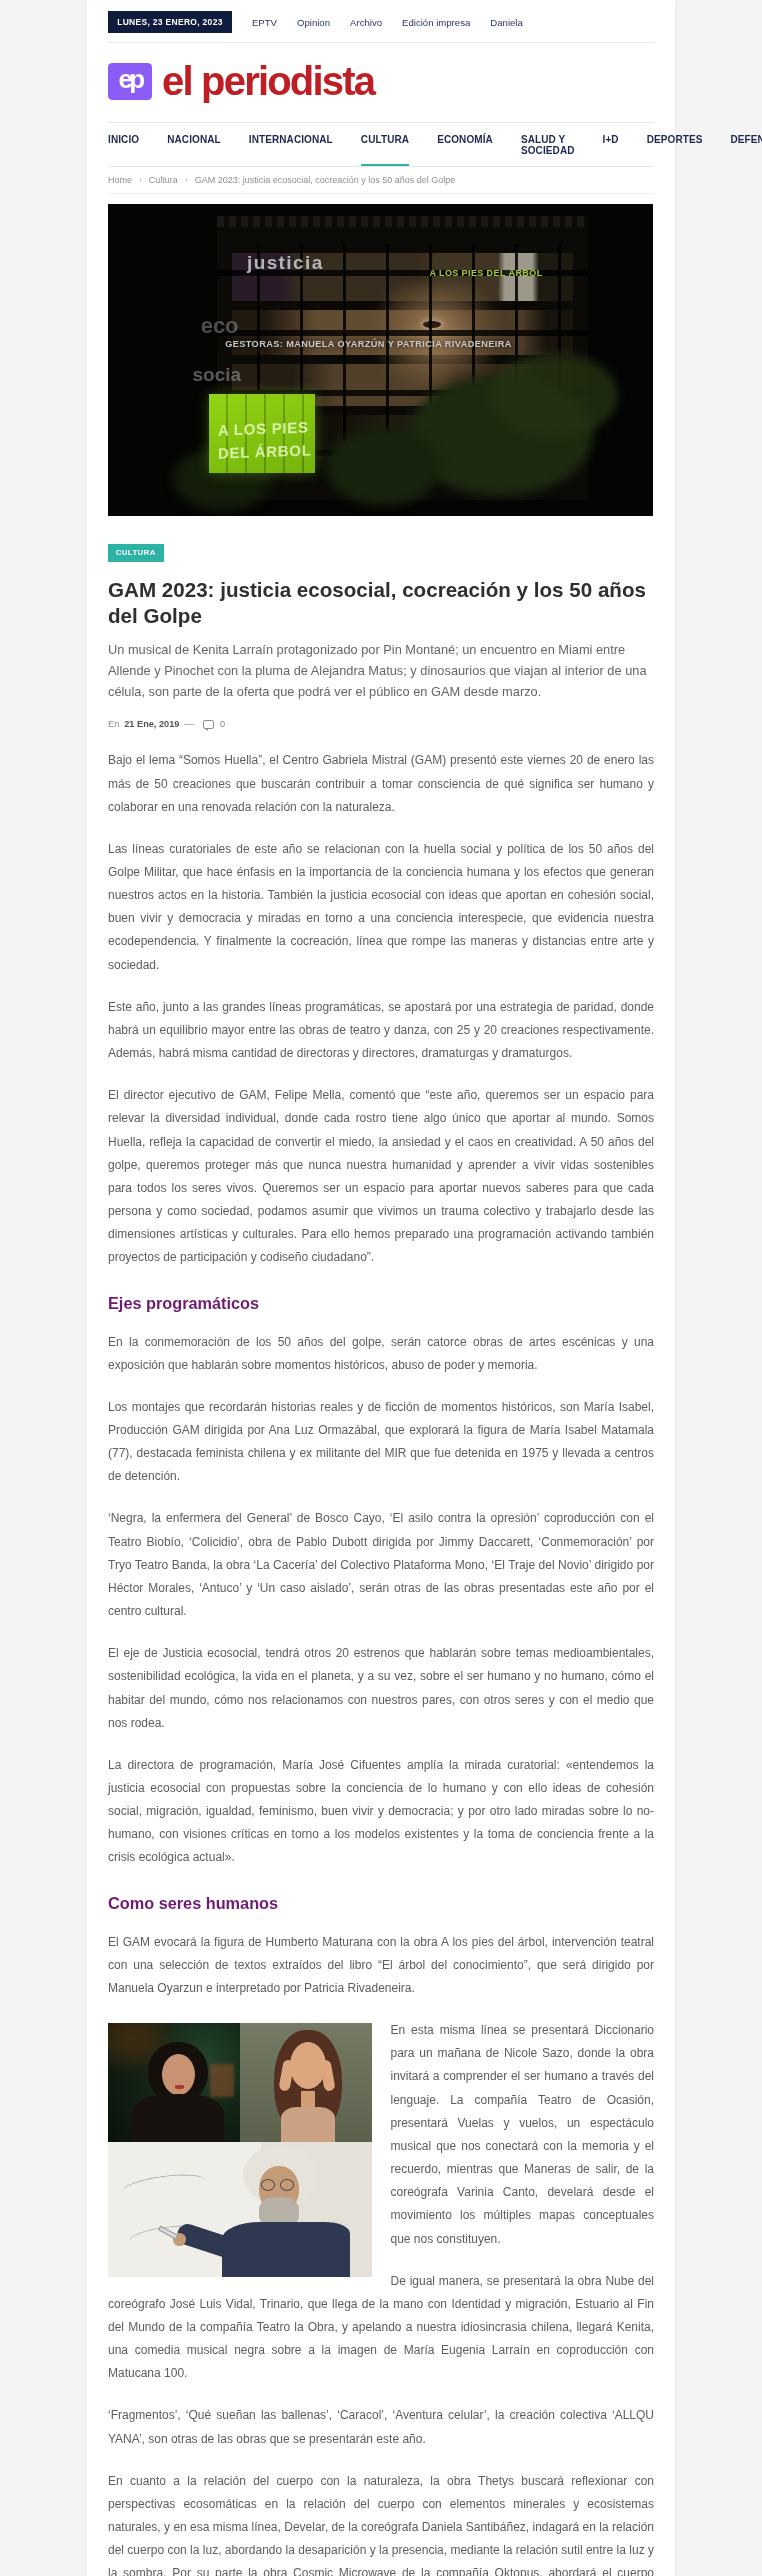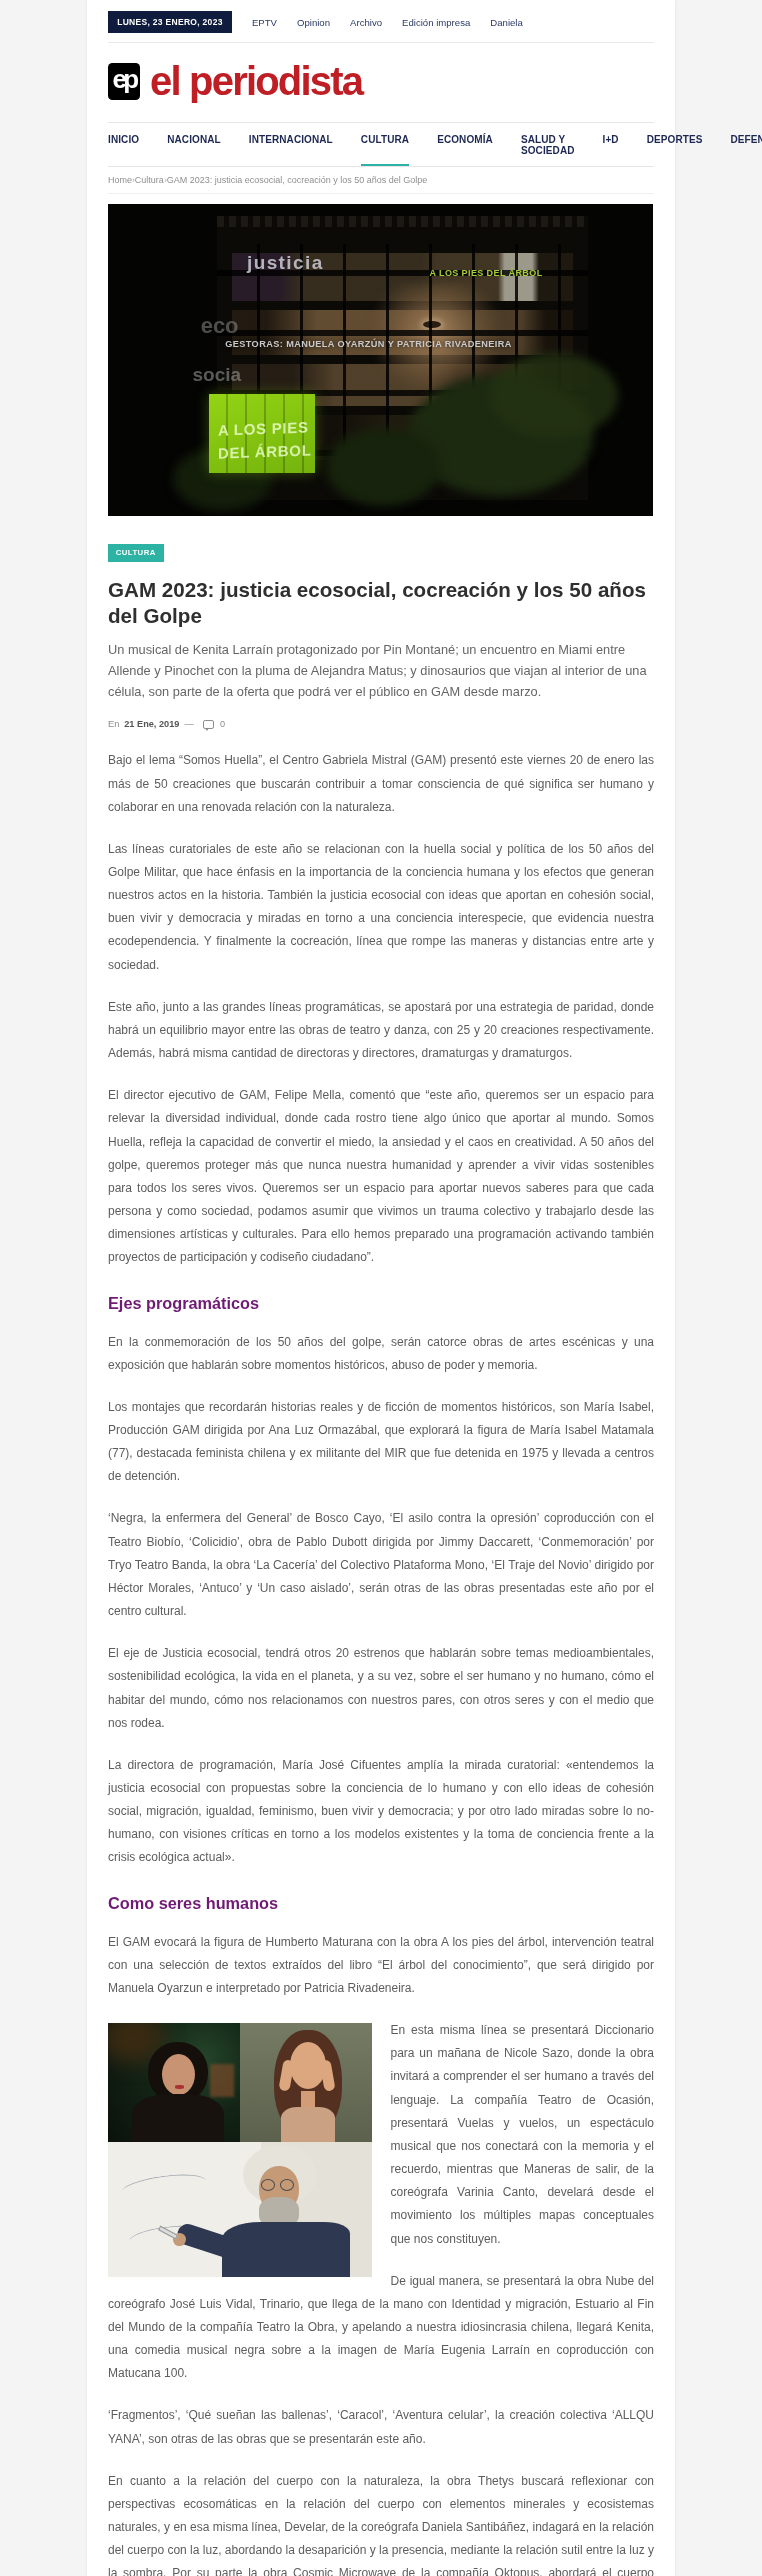--- a/index.html
+++ b/index.html
@@ -8,34 +8,34 @@
           padding:0 21px 10px 21px; min-height:2576px; }
 
   
   .topbar { display:flex; align-items:center; gap:20px; padding:11.4px 0 9.2px 0; border-bottom:0.7px solid #e9e9e9; }
   .date-badge { background:#101c3d; color:#fff; font-size:8.5px; font-weight:bold; letter-spacing:0.3px;
                 padding:5.7px 9.2px; white-space:nowrap; }
   .toplink { color:#2b3a66; font-size:9.6px; text-decoration:none; cursor:pointer; }
 
   
   .logo-row { display:flex; align-items:center; gap:10px; padding:18.5px 0 21px 0; }
-  .logo-mono { width:32px; height:37px; background:#000000; border-radius:4.3px; color:#fff;
+  .logo-mono { width:44px; height:37px; background:#8b5cf6; border-radius:4.3px; color:#fff;
                font-weight:bold; font-size:26px; letter-spacing:-3.6px; display:flex; align-items:center;
                justify-content:center; padding-bottom:4.3px; }
   .logo-word { color:#bf1e24; font-size:40px; font-weight:bold; letter-spacing:-1.8px; line-height:1; }
 
   
   .nav { display:flex; gap:28px; border-top:0.7px solid #e7e7e7; border-bottom:0.7px solid #e7e7e7;
          padding:10.7px 0 10px 0; }
   .nav-item { position:relative; color:#1c2752; font-size:10px; font-weight:bold; letter-spacing:0.1px;
               cursor:pointer; padding-bottom:10px; margin-bottom:-10px; }
   .nav-item.active { border-bottom:2.1px solid #2cb3a4; }
 
   
-  .crumbs { display:flex; align-items:center; padding:7.8px 0 8.5px 0; font-size:9px; color:#8f8f8f;
+  .crumbs { display:flex; gap:7px; align-items:center; padding:7.8px 0 8.5px 0; font-size:9px; color:#8f8f8f;
             border-bottom:0.7px solid #f0f0f0; margin-bottom:9.2px; }
   .crumbs .sep { color:#aaa; font-size:8.5px; }
   .crumbs a { color:#8f8f8f; text-decoration:none; cursor:pointer; }
 
   
   .hero { position:relative; width:545px; height:312px; background:#040403; overflow:hidden; margin-bottom:27px; }
   .building { position:absolute; left:20%; top:4%; width:68%; height:91%; background:#0b0a07; }
   .dentils { position:absolute; left:0; top:0; width:100%; height:11.4px; opacity:.55;
              background:repeating-linear-gradient(90deg,#2a2620 0 7px,#0b0a07 7px 12px); }
   .row-glow1 { position:absolute; left:4%; top:13%; width:92%; height:17%;

